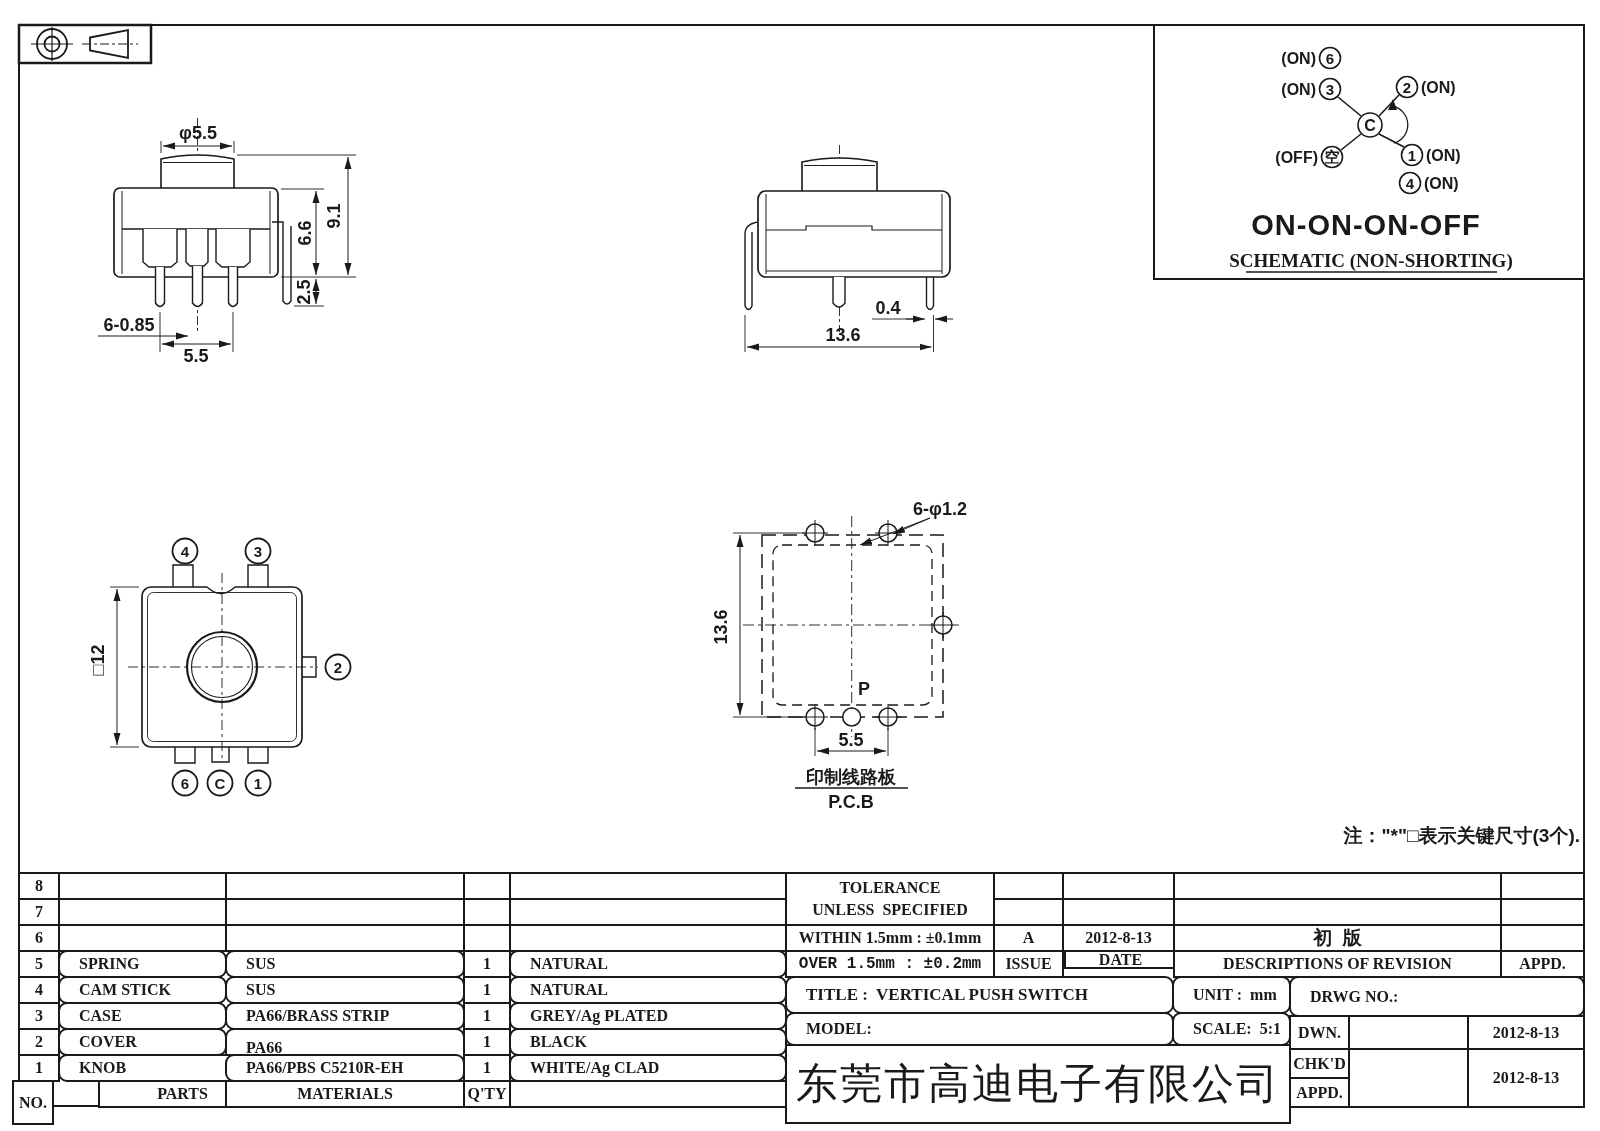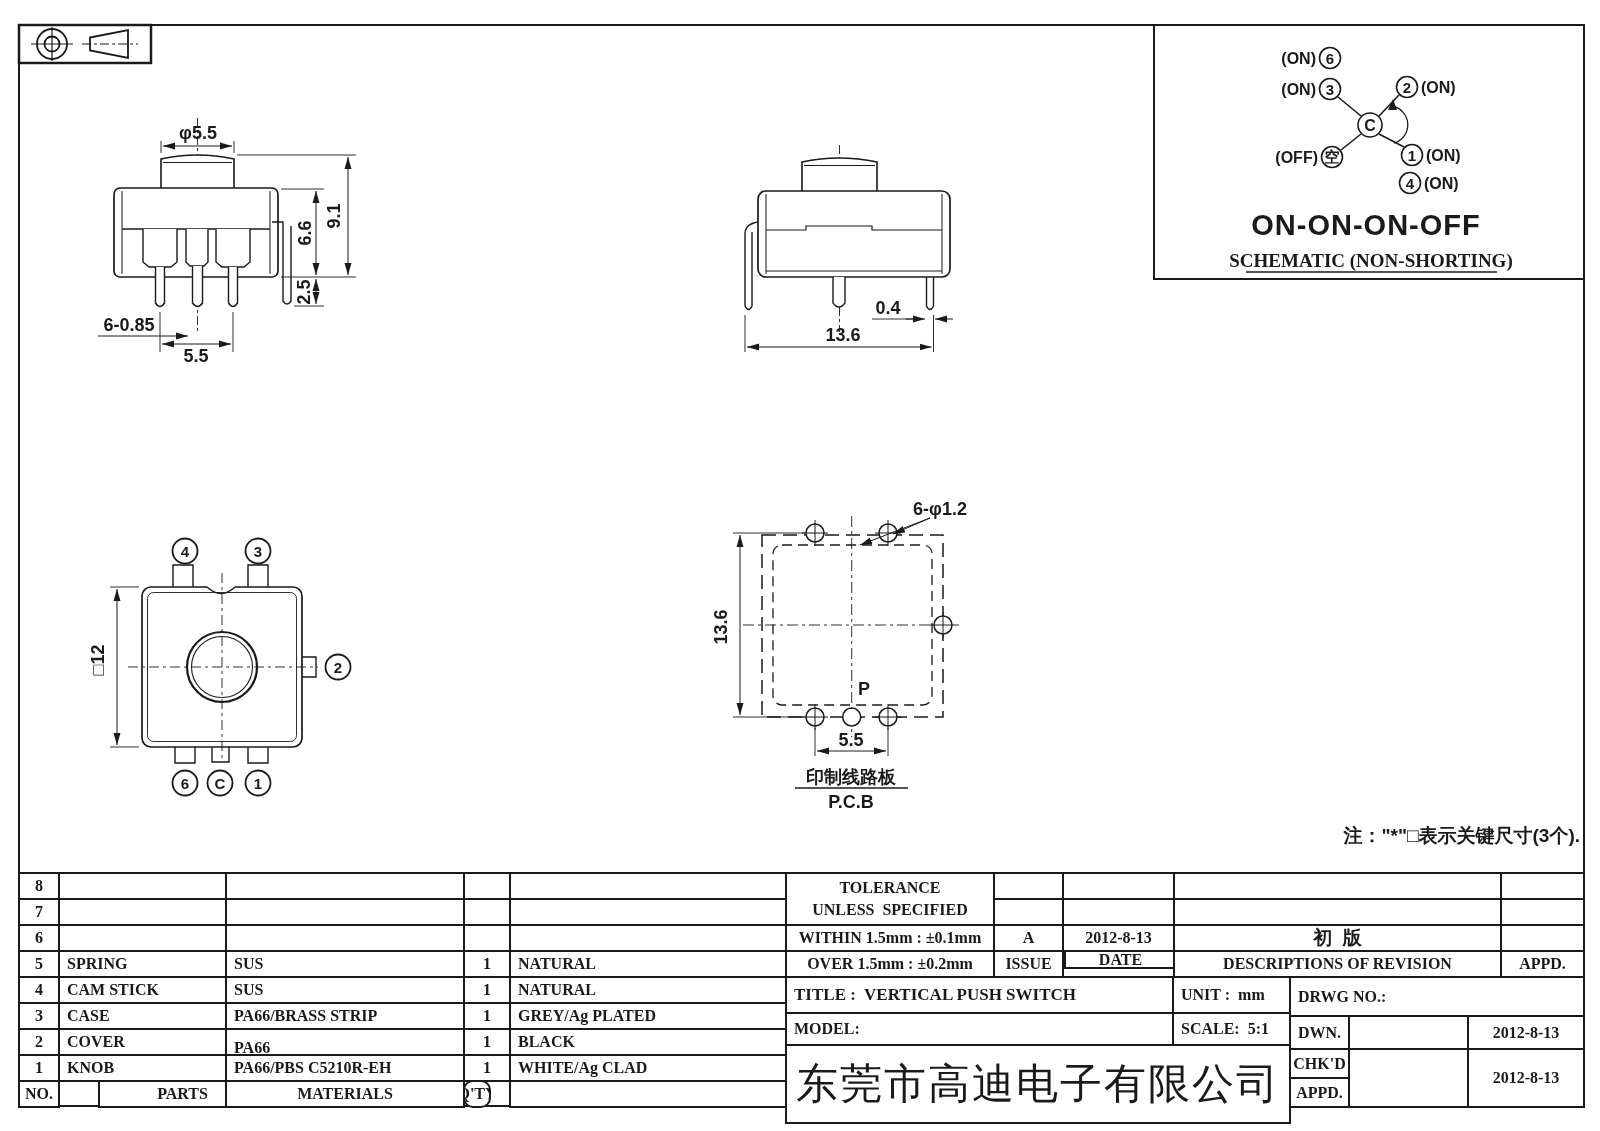--- a/index.html
+++ b/index.html
@@ -9,21 +9,21 @@
          border:2px solid #1a1a1a;box-sizing:border-box;}
   svg{position:absolute;overflow:visible;}
   svg text{fill:#1a1a1a;}
   .dimtxt{font-family:"Liberation Sans",sans-serif;font-weight:bold;font-size:18px;}
   .dimtxt-s{font-family:"Liberation Sans",sans-serif;font-weight:bold;font-size:16px;}
   .balloon{font-family:"Liberation Sans",sans-serif;font-weight:bold;font-size:15px;}
   .cell{position:absolute;box-sizing:border-box;border:2px solid #1a1a1a;
         display:flex;align-items:center;justify-content:center;
         font-family:"Liberation Serif",serif;font-weight:bold;font-size:16px;
         white-space:pre;overflow:hidden;background:#fff;}
-  .al{justify-content:flex-start;padding-left:7px;}
+  .al{justify-content:flex-start;padding-left:19px;border-radius:9px;}
   .cn{font-family:"Liberation Sans",sans-serif;}
   #note{position:absolute;left:1150px;top:823px;width:430px;text-align:right;
         font-family:"Liberation Sans",sans-serif;font-weight:bold;font-size:19px;color:#1a1a1a;}
   #schem-box{position:absolute;left:1153px;top:24px;width:432px;height:256px;
              border:2px solid #1a1a1a;box-sizing:border-box;background:#fff;}
   .company{font-size:42px;font-weight:normal;font-family:"Liberation Sans",sans-serif;letter-spacing:2px;}
 </style>
 </head>
 <body>
 
@@ -326,24 +326,24 @@
     <div class="cell al" style="left:225px;top:1028px;width:240px;height:40px;">PA66</div>
     <div class="cell" style="left:463px;top:1028px;width:48px;height:28px;">1</div>
     <div class="cell al" style="left:509px;top:1028px;width:278px;height:28px;">BLACK</div>
 
     <div class="cell" style="left:18px;top:1054px;width:42px;height:28px;">1</div>
     <div class="cell al" style="left:58px;top:1054px;width:182px;height:28px;">KNOB</div>
     <div class="cell al" style="left:225px;top:1054px;width:240px;height:28px;">PA66/PBS C5210R-EH</div>
     <div class="cell" style="left:463px;top:1054px;width:48px;height:28px;">1</div>
     <div class="cell al" style="left:509px;top:1054px;width:278px;height:28px;">WHITE/Ag CLAD</div>
 
-    <div class="cell" style="left:18px;top:1080px;width:42px;height:28px;">NO.</div>
+    <div class="cell" style="left:12px;top:1080px;width:42px;height:45px;">NO.</div>
     <div class="cell" style="left:58px;top:1080px;width:169px;height:28px;margin-left:40px;">PARTS</div>
     <div class="cell" style="left:225px;top:1080px;width:240px;height:28px;">MATERIALS</div>
-    <div class="cell" style="left:463px;top:1080px;width:28px;height:28px;border-radius:10px;">Q'TY</div>
+    <div class="cell" style="left:463px;top:1080px;width:48px;height:28px;">Q'TY</div>
     <div class="cell" style="left:509px;top:1080px;width:278px;height:28px;"></div>
   </div>
 
   <div>
 
     <div class="cell" style="left:785px;top:872px;width:210px;height:54px;flex-direction:column;justify-content:center;line-height:1.35;">
       <div>TOLERANCE</div>
       <div>UNLESS  SPECIFIED</div>
     </div>
 
@@ -355,21 +355,21 @@
     <div class="cell" style="left:1062px;top:898px;width:113px;height:28px;"></div>
     <div class="cell" style="left:1173px;top:898px;width:329px;height:28px;"></div>
     <div class="cell" style="left:1500px;top:898px;width:85px;height:28px;"></div>
 
     <div class="cell" style="left:785px;top:924px;width:210px;height:28px;">WITHIN 1.5mm : ±0.1mm</div>
     <div class="cell" style="left:993px;top:924px;width:71px;height:28px;">A</div>
     <div class="cell" style="left:1062px;top:924px;width:113px;height:28px;">2012-8-13</div>
     <div class="cell cn" style="left:1173px;top:924px;width:329px;height:28px;font-size:19px;">初  版</div>
     <div class="cell" style="left:1500px;top:924px;width:85px;height:28px;"></div>
 
-    <div class="cell" style="left:785px;top:950px;width:210px;height:28px;">OVER 1.5mm : ±0.2mm</div>
+    <div class="cell" style="left:785px;top:950px;width:210px;height:28px;font-family:Liberation Mono, monospace;">OVER 1.5mm : ±0.2mm</div>
     <div class="cell" style="left:993px;top:950px;width:71px;height:28px;">ISSUE</div>
     <div class="cell" style="left:1064px;top:950px;width:113px;height:19px;">DATE</div>
     <div class="cell" style="left:1173px;top:950px;width:329px;height:28px;">DESCRIPTIONS OF REVISION</div>
     <div class="cell" style="left:1500px;top:950px;width:85px;height:28px;">APPD.</div>
 
     <div class="cell al" style="left:785px;top:976px;width:389px;height:38px;font-size:17px;">TITLE :  VERTICAL PUSH SWITCH</div>
     <div class="cell al" style="left:1172px;top:976px;width:119px;height:38px;">UNIT :  mm</div>
     <div class="cell al" style="left:1289px;top:976px;width:296px;height:41px;">DRWG NO.:</div>
 
     <div class="cell al" style="left:785px;top:1012px;width:389px;height:34px;">MODEL:</div>

